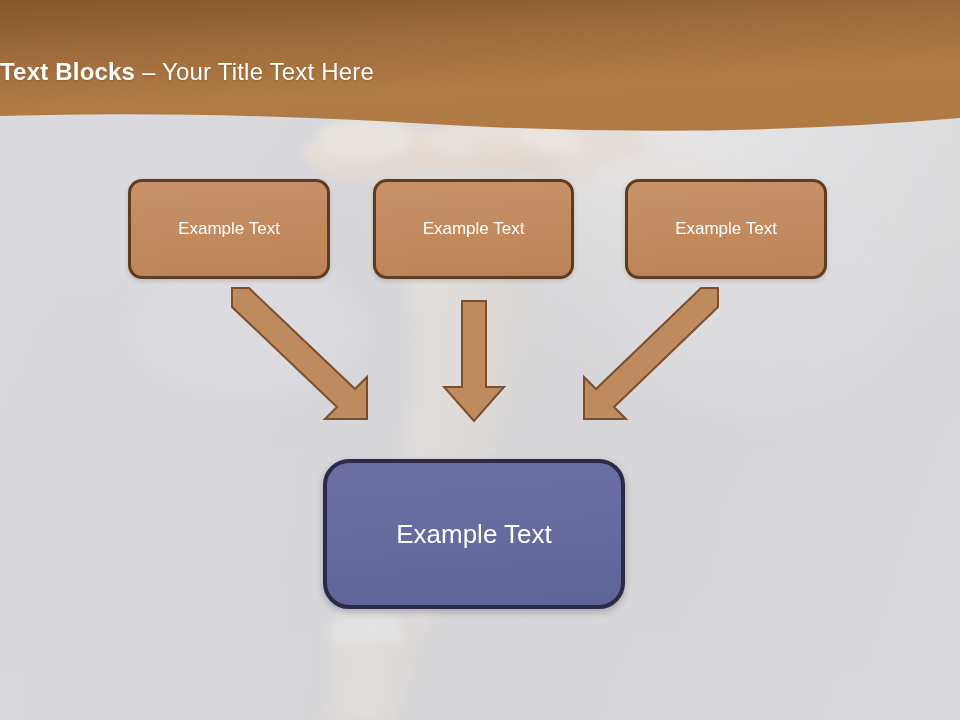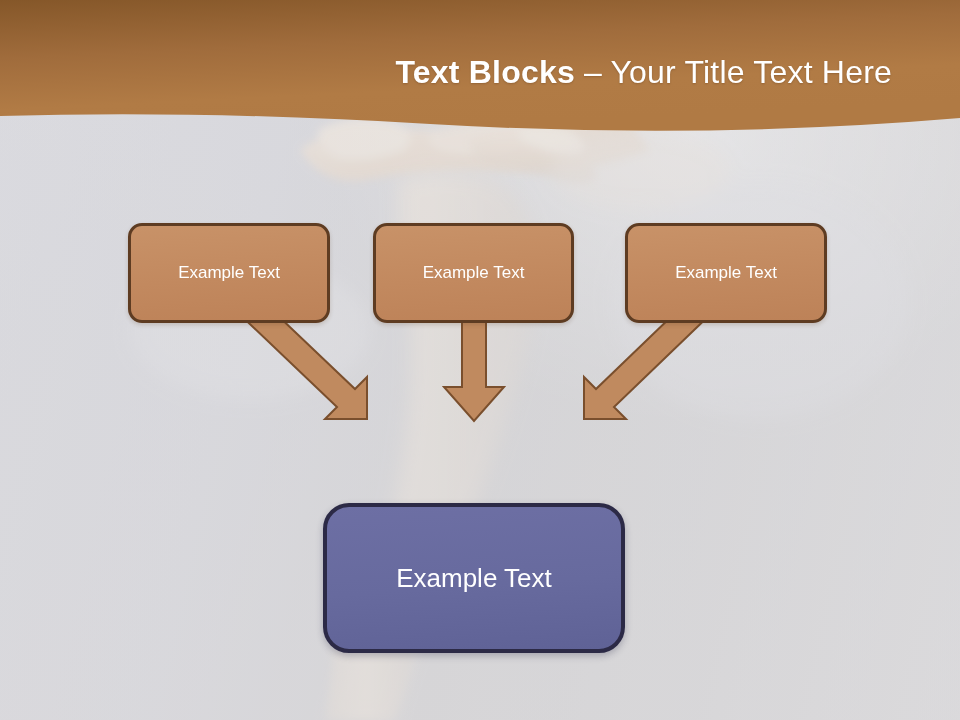--- a/index.html
+++ b/index.html
@@ -46,41 +46,40 @@
     width: 960px;
     height: 140px;
   }
   .header svg { display: block; width: 960px; height: 140px; }
 
   .title {
     position: absolute;
     top: 52px;
     left: 0;
     width: 892px;
-    text-align: right;
-    font-size: 32px;
+    text-align: left;
+    font-size: 24px;
     line-height: 40px;
     color: #ffffff;
     letter-spacing: 0.2px;
     white-space: nowrap;
     text-shadow: 0 1px 2px rgba(80,45,20,0.28);
   }
   .title .bold { font-weight: bold; }
   .title .rest { font-weight: normal; }
 
   
   .tbox {
     position: absolute;
     box-sizing: border-box;
     border-radius: 14px;
     display: flex;
     align-items: center;
     justify-content: center;
     color: #ffffff;
-    margin-top: 44px;
   }
   .tbox.tan {
     background: linear-gradient(176deg, #c89268 0%, #c2895f 55%, #bd8258 100%);
     border: 3px solid #5e3c22;
     font-size: 17px;
     box-shadow: 0 2px 4px rgba(90,60,35,0.20);
   }
   .tbox.blue {
     background: linear-gradient(176deg, #6d6fa4 0%, #676a9e 55%, #5f6296 100%);
     border: 4px solid #2c2a46;

